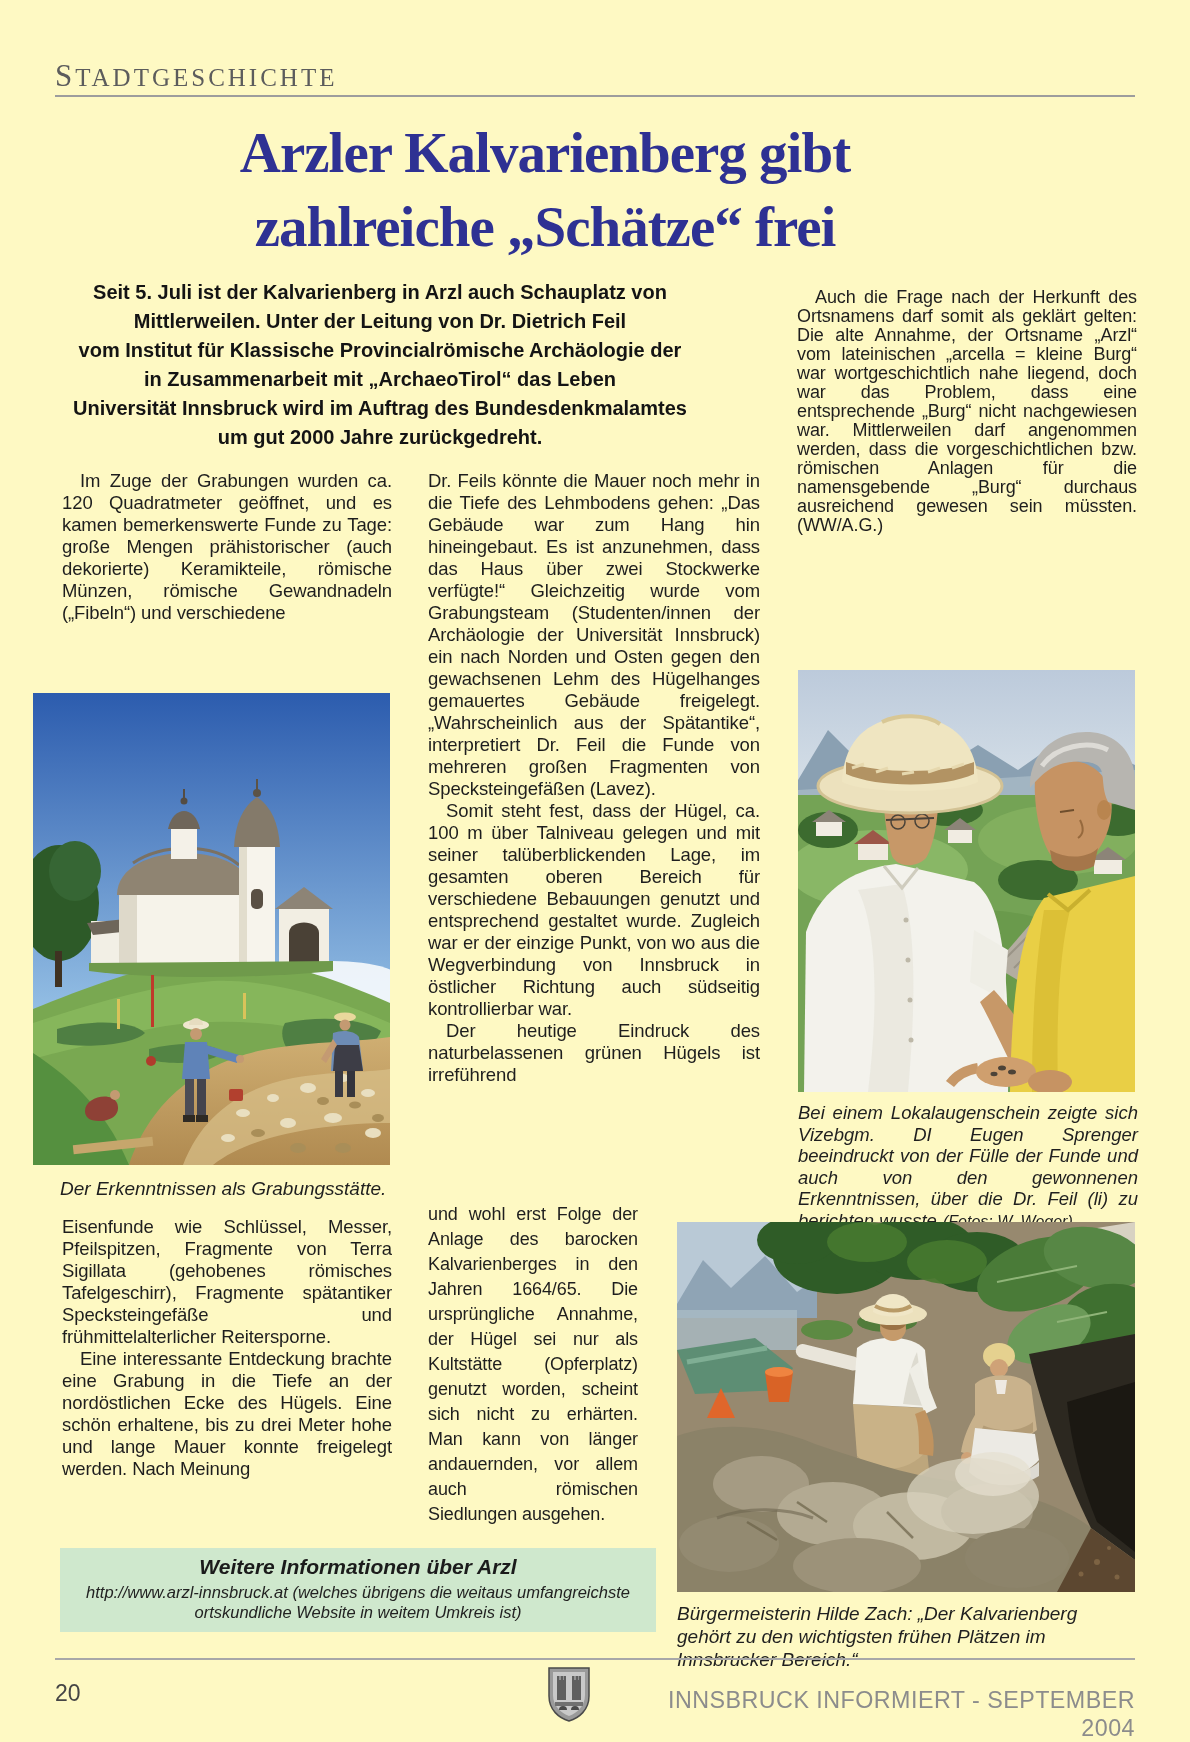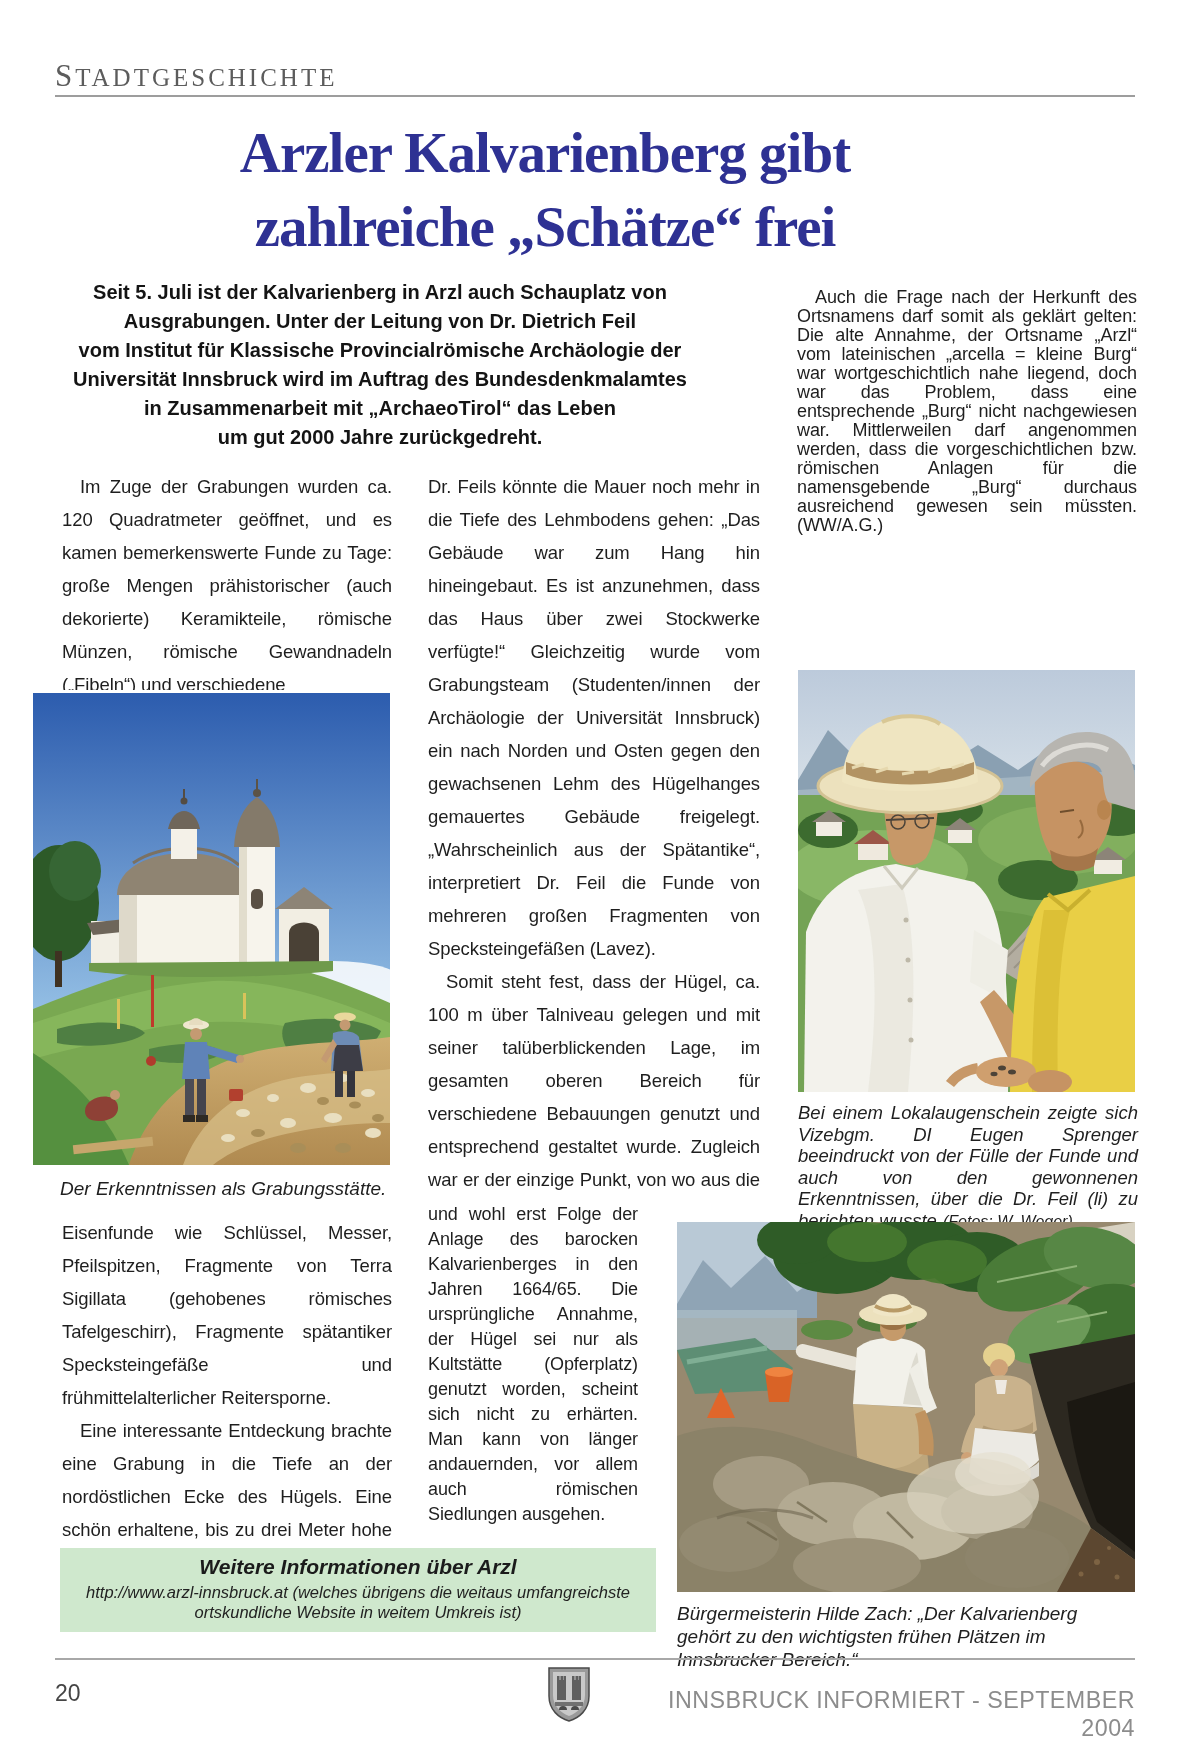--- a/index.html
+++ b/index.html
@@ -1,18 +1,18 @@
 <!DOCTYPE html>
 <html lang="de"><head>
 <meta charset="utf-8">
 <style>
   html,body{margin:0;padding:0;background:#e8e8e8;}
   .page{
     position:relative; width:1190px; height:1742px; margin:0 auto;
-    background:#ffffff; overflow:hidden;
+    background:#fef9c3; overflow:hidden;
     font-family:"Liberation Sans","DejaVu Sans",sans-serif; color:#1d1d1d;
   }
   .abs{position:absolute;}
   
   .section-label{
     left:55px; top:58px; font-family:"Liberation Serif","DejaVu Serif",serif;
     font-size:25px; color:#5c5c5c; letter-spacing:3px;
   }
   .section-label::first-letter{font-size:31px;}
   .rule{background:#9d9d9d; height:2px;}
@@ -25,21 +25,21 @@
     color:#2e3193; font-size:57px; line-height:74px; letter-spacing:-1px;
   }
   
   .intro{
     left:50px; top:278px; width:660px; text-align:center;
     font-weight:bold; font-size:20px; line-height:29px; color:#141414;
   }
   .intro div{white-space:nowrap;}
   
   .col{
-    font-size:18.5px; line-height:33px; text-align:justify;
+    font-size:18.5px; line-height:22px; text-align:justify;
     letter-spacing:-0.1px; color:#1e1e1e; overflow:hidden;
   }
   .col p{margin:0;}
   .col p.indent{text-indent:18px;}
   #col1-top{left:62px; top:470px; width:330px; height:220px;}
   #col1-bottom{left:62px; top:1216px; width:330px; height:330px;}
   #col2-main{left:428px; top:470px; width:332px; height:728px;}
   #col2-narrow{left:428px; top:1202px; width:210px; height:344px; font-size:18px; line-height:25px;}
   #col3{left:797px; top:288px; width:340px; height:382px; font-size:18px; line-height:19px;}
   
@@ -85,24 +85,24 @@
   <div class="abs section-label">STADTGESCHICHTE</div>
   <div class="abs rule rule-top"></div>
 
   <div class="abs title">
     <div>Arzler Kalvarienberg gibt</div>
     <div>zahlreiche „Schätze“ frei</div>
   </div>
 
   <div class="abs intro">
     <div>Seit 5. Juli ist der Kalvarienberg in Arzl auch Schauplatz von</div>
-    <div>Ausgrabungen. Unter der Leitung von Dr. Dietrich Feil</div>
+    <div>Mittlerweilen. Unter der Leitung von Dr. Dietrich Feil</div>
     <div>vom Institut für Klassische Provincialrömische Archäologie der</div>
+    <div>in Zusammenarbeit mit „ArchaeoTirol“ das Leben</div>
     <div>Universität Innsbruck wird im Auftrag des Bundesdenkmalamtes</div>
-    <div>in Zusammenarbeit mit „ArchaeoTirol“ das Leben</div>
     <div>um gut 2000 Jahre zurückgedreht.</div>
   </div>
 
   <div id="col1-top" class="abs col">
     <p class="indent">Im Zuge der Grabungen wurden ca. 120 Quadratmeter geöffnet, und es kamen bemerkenswerte Funde zu Tage: große Mengen prähistorischer (auch dekorierte) Keramikteile, römische Münzen, römische Gewandnadeln („Fibeln“) und verschiedene</p>
   </div>
 
   <div id="photo1" class="abs photo">
     <svg viewBox="0 0 357 472" width="357" height="472">
       <defs>

